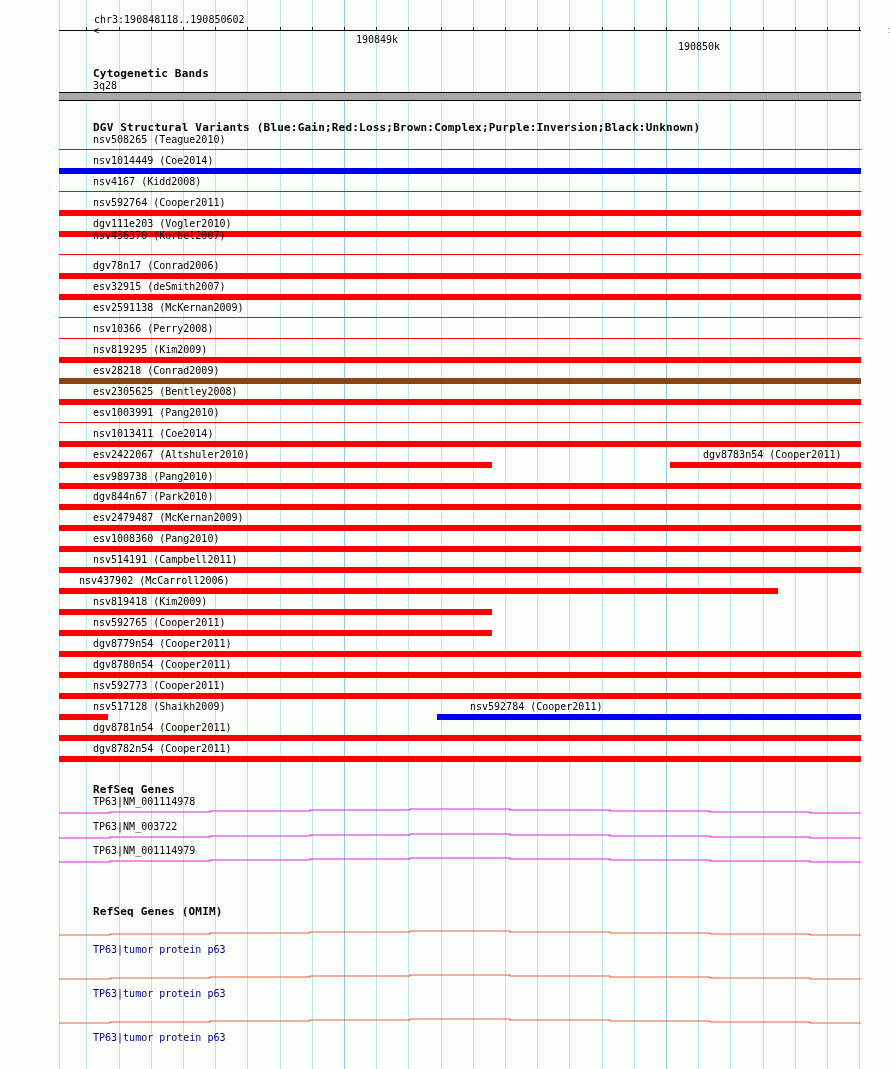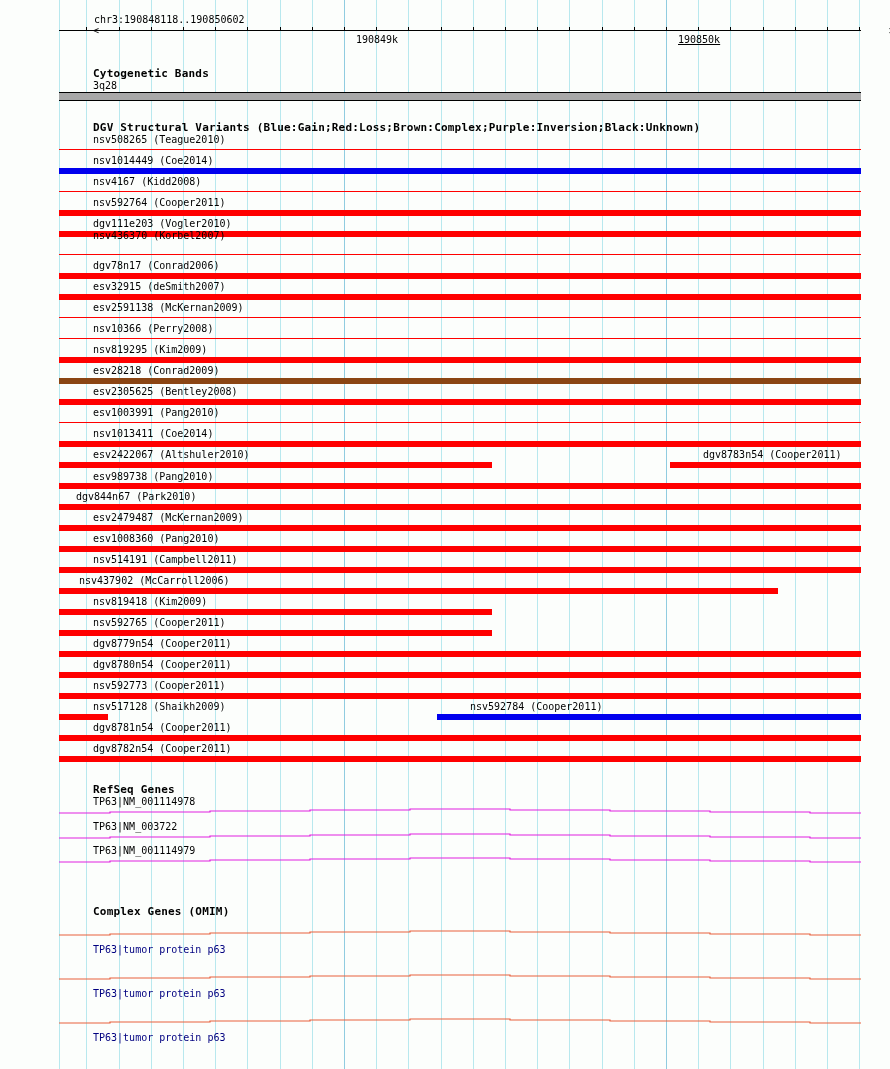--- a/index.html
+++ b/index.html
@@ -73,21 +73,21 @@
     <div class="tick" style="left: 634px;"></div>
     <div class="tick" style="left: 666px;"></div>
     <div class="tick" style="left: 698px;"></div>
     <div class="tick" style="left: 730px;"></div>
     <div class="tick" style="left: 763px;"></div>
     <div class="tick" style="left: 795px;"></div>
     <div class="tick" style="left: 827px;"></div>
     <div class="tick" style="left: 859px;"></div>
   </div>
 <div class="abs txt" style="left:322px;top:34px;">190849k</div>
-<div class="abs txt" style="left:644px;top:34px;text-decoration:underline;">190850k</div>
+<div class="abs txt" style="left:644px;top:41px;">190850k</div>
 
 <div class="abs h" style="left:59px;top:68px;">Cytogenetic Bands</div>
 <div class="abs txt" style="left:59px;top:80px;">3q28</div>
 <div class="bar" style="left:59px;top:92px;width:802px;height:7px;background:#a8a8a8;border-top:1px solid #000;border-bottom:1px solid #000;box-sizing:border-box;height:9px;"></div>
 
 <div class="abs h" style="left:59px;top:122px;">DGV Structural Variants (Blue:Gain;Red:Loss;Brown:Complex;Purple:Inversion;Black:Unknown)</div>
 <div id="dgv">
     <div class="abs txt" style="left: 59px; top: 134px;">nsv508265 (Teague2010)</div>
     <div class="bar" style="left: 59px; width: 802px; background: rgb(255, 0, 0); top: 149px; height: 1px;"></div>
     <div class="abs txt" style="left: 59px; top: 155px;">nsv1014449 (Coe2014)</div>
@@ -117,21 +117,21 @@
     <div class="abs txt" style="left: 59px; top: 407px;">esv1003991 (Pang2010)</div>
     <div class="bar" style="left: 59px; width: 802px; background: rgb(255, 0, 0); top: 422px; height: 1px;"></div>
     <div class="abs txt" style="left: 59px; top: 428px;">nsv1013411 (Coe2014)</div>
     <div class="bar" style="left: 59px; width: 802px; background: rgb(255, 0, 0); top: 441px; height: 6px;"></div>
     <div class="abs txt" style="left: 59px; top: 449px;">esv2422067 (Altshuler2010)</div>
     <div class="bar" style="left: 59px; width: 433px; background: rgb(255, 0, 0); top: 462px; height: 6px;"></div>
     <div class="abs txt" style="left: 669px; top: 449px;">dgv8783n54 (Cooper2011)</div>
     <div class="bar" style="left: 670px; width: 191px; background: rgb(255, 0, 0); top: 462px; height: 6px;"></div>
     <div class="abs txt" style="left: 59px; top: 471px;">esv989738 (Pang2010)</div>
     <div class="bar" style="left: 59px; width: 802px; background: rgb(255, 0, 0); top: 483px; height: 6px;"></div>
-    <div class="abs txt" style="left: 42px; top: 491px;">dgv844n67 (Park2010)</div>
+    <div class="abs txt" style="left: 59px; top: 491px;">dgv844n67 (Park2010)</div>
     <div class="bar" style="left: 59px; width: 802px; background: rgb(255, 0, 0); top: 504px; height: 6px;"></div>
     <div class="abs txt" style="left: 59px; top: 512px;">esv2479487 (McKernan2009)</div>
     <div class="bar" style="left: 59px; width: 802px; background: rgb(255, 0, 0); top: 525px; height: 6px;"></div>
     <div class="abs txt" style="left: 59px; top: 533px;">esv1008360 (Pang2010)</div>
     <div class="bar" style="left: 59px; width: 802px; background: rgb(255, 0, 0); top: 546px; height: 6px;"></div>
     <div class="abs txt" style="left: 59px; top: 554px;">nsv514191 (Campbell2011)</div>
     <div class="bar" style="left: 59px; width: 802px; background: rgb(255, 0, 0); top: 567px; height: 6px;"></div>
     <div class="abs txt" style="left: 45px; top: 575px;">nsv437902 (McCarroll2006)</div>
     <div class="bar" style="left: 59px; width: 719px; background: rgb(255, 0, 0); top: 588px; height: 6px;"></div>
     <div class="abs txt" style="left: 59px; top: 596px;">nsv819418 (Kim2009)</div>
@@ -152,21 +152,21 @@
     <div class="bar" style="left: 59px; width: 802px; background: rgb(255, 0, 0); top: 735px; height: 6px;"></div>
     <div class="abs txt" style="left: 59px; top: 743px;">dgv8782n54 (Cooper2011)</div>
     <div class="bar" style="left: 59px; width: 802px; background: rgb(255, 0, 0); top: 756px; height: 6px;"></div>
   </div>
 
 <div class="abs h" style="left:59px;top:784px;">RefSeq Genes</div>
 <div class="abs txt" style="left:59px;top:796px;">TP63|NM_001114978</div>
 <div class="abs txt" style="left:59px;top:821px;">TP63|NM_003722</div>
 <div class="abs txt" style="left:59px;top:845px;">TP63|NM_001114979</div>
 
-<div class="abs h" style="left:59px;top:906px;">Complex Genes (OMIM)</div>
+<div class="abs h" style="left:59px;top:906px;">RefSeq Genes (OMIM)</div>
 <div class="abs txt navy" style="left:59px;top:944px;">TP63|tumor protein p63</div>
 <div class="abs txt navy" style="left:59px;top:988px;">TP63|tumor protein p63</div>
 <div class="abs txt navy" style="left:59px;top:1032px;">TP63|tumor protein p63</div>
 
 <svg id="genesvg" width="890" height="1069">
     <polyline points="59,813 110,813 110,812 210,812 210,811 310,811 310,810 410,810 410,809 510,809 510,810 610,810 610,811 710,811 710,812 810,812 810,813 861,813" fill="none" stroke="#e020e0" stroke-width="1.2"></polyline>
     <polyline points="59,838 110,838 110,837 210,837 210,836 310,836 310,835 410,835 410,834 510,834 510,835 610,835 610,836 710,836 710,837 810,837 810,838 861,838" fill="none" stroke="#e020e0" stroke-width="1.2"></polyline>
     <polyline points="59,862 110,862 110,861 210,861 210,860 310,860 310,859 410,859 410,858 510,858 510,859 610,859 610,860 710,860 710,861 810,861 810,862 861,862" fill="none" stroke="#e020e0" stroke-width="1.2"></polyline>
     <polyline points="59,935 110,935 110,934 210,934 210,933 310,933 310,932 410,932 410,931 510,931 510,932 610,932 610,933 710,933 710,934 810,934 810,935 861,935" fill="none" stroke="#e8603c" stroke-width="1.2"></polyline>
     <polyline points="59,979 110,979 110,978 210,978 210,977 310,977 310,976 410,976 410,975 510,975 510,976 610,976 610,977 710,977 710,978 810,978 810,979 861,979" fill="none" stroke="#e8603c" stroke-width="1.2"></polyline>

